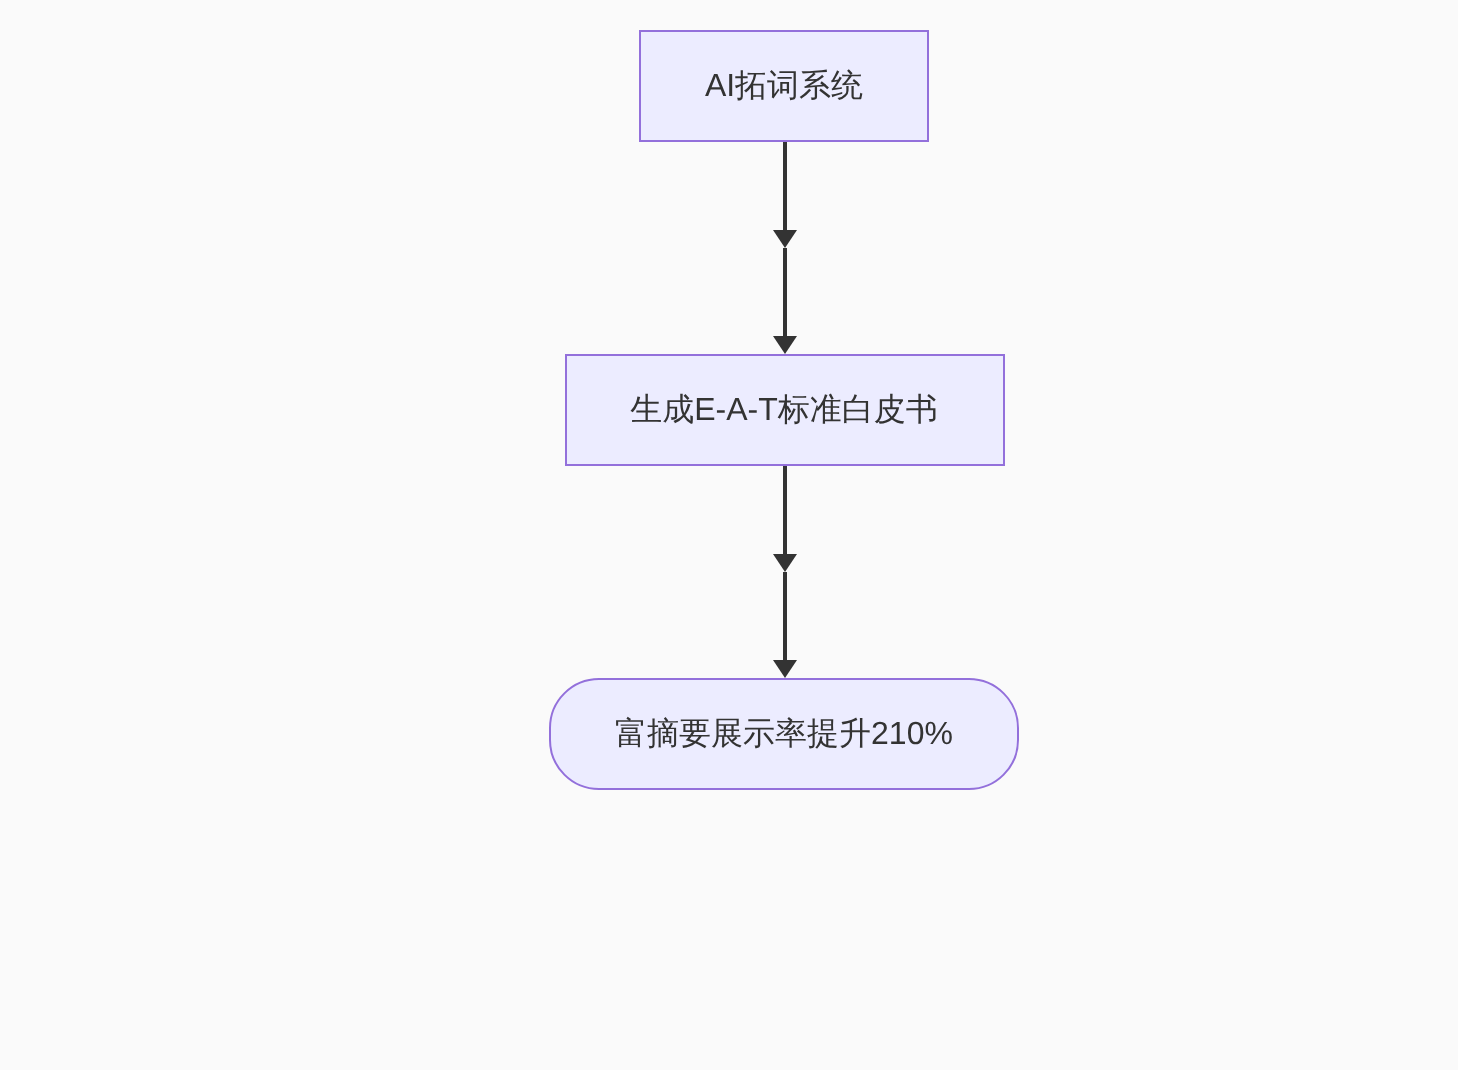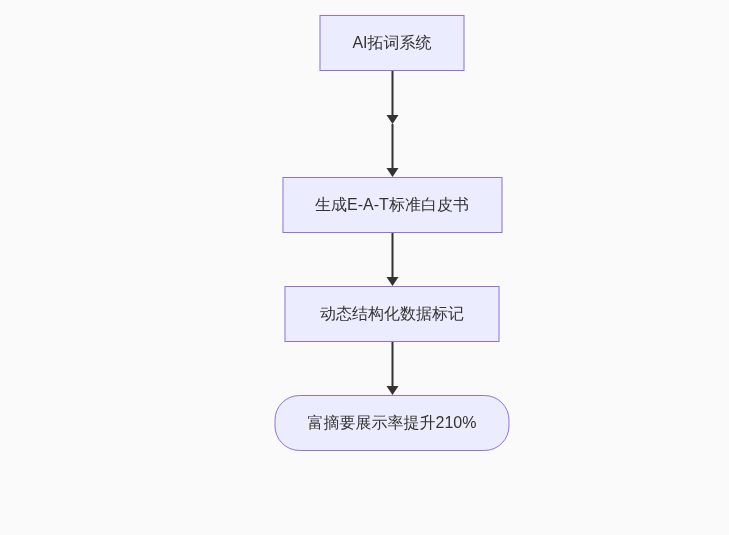--- a/index.html
+++ b/index.html
@@ -92,23 +92,20 @@
 
     <div class="node" data-name="flow-node-3">
       <span data-name="node-label">生成E-A-T标准白皮书</span>
     </div>
 
     <div class="edge" data-name="flow-edge-3">
       <div class="edge-line" data-name="edge-line"></div>
       <div class="edge-arrowhead" data-name="arrowhead-icon"></div>
     </div>
 
-    <div class="node" data-name="flow-node-4">
-      <span data-name="node-label">动态结构化数据标记</span>
-    </div>
 
     <div class="edge" data-name="flow-edge-4">
       <div class="edge-line" data-name="edge-line"></div>
       <div class="edge-arrowhead" data-name="arrowhead-icon"></div>
     </div>
 
     <div class="node" data-name="flow-node-5">
       <span data-name="node-label">富摘要展示率提升210%</span>
     </div>
 

